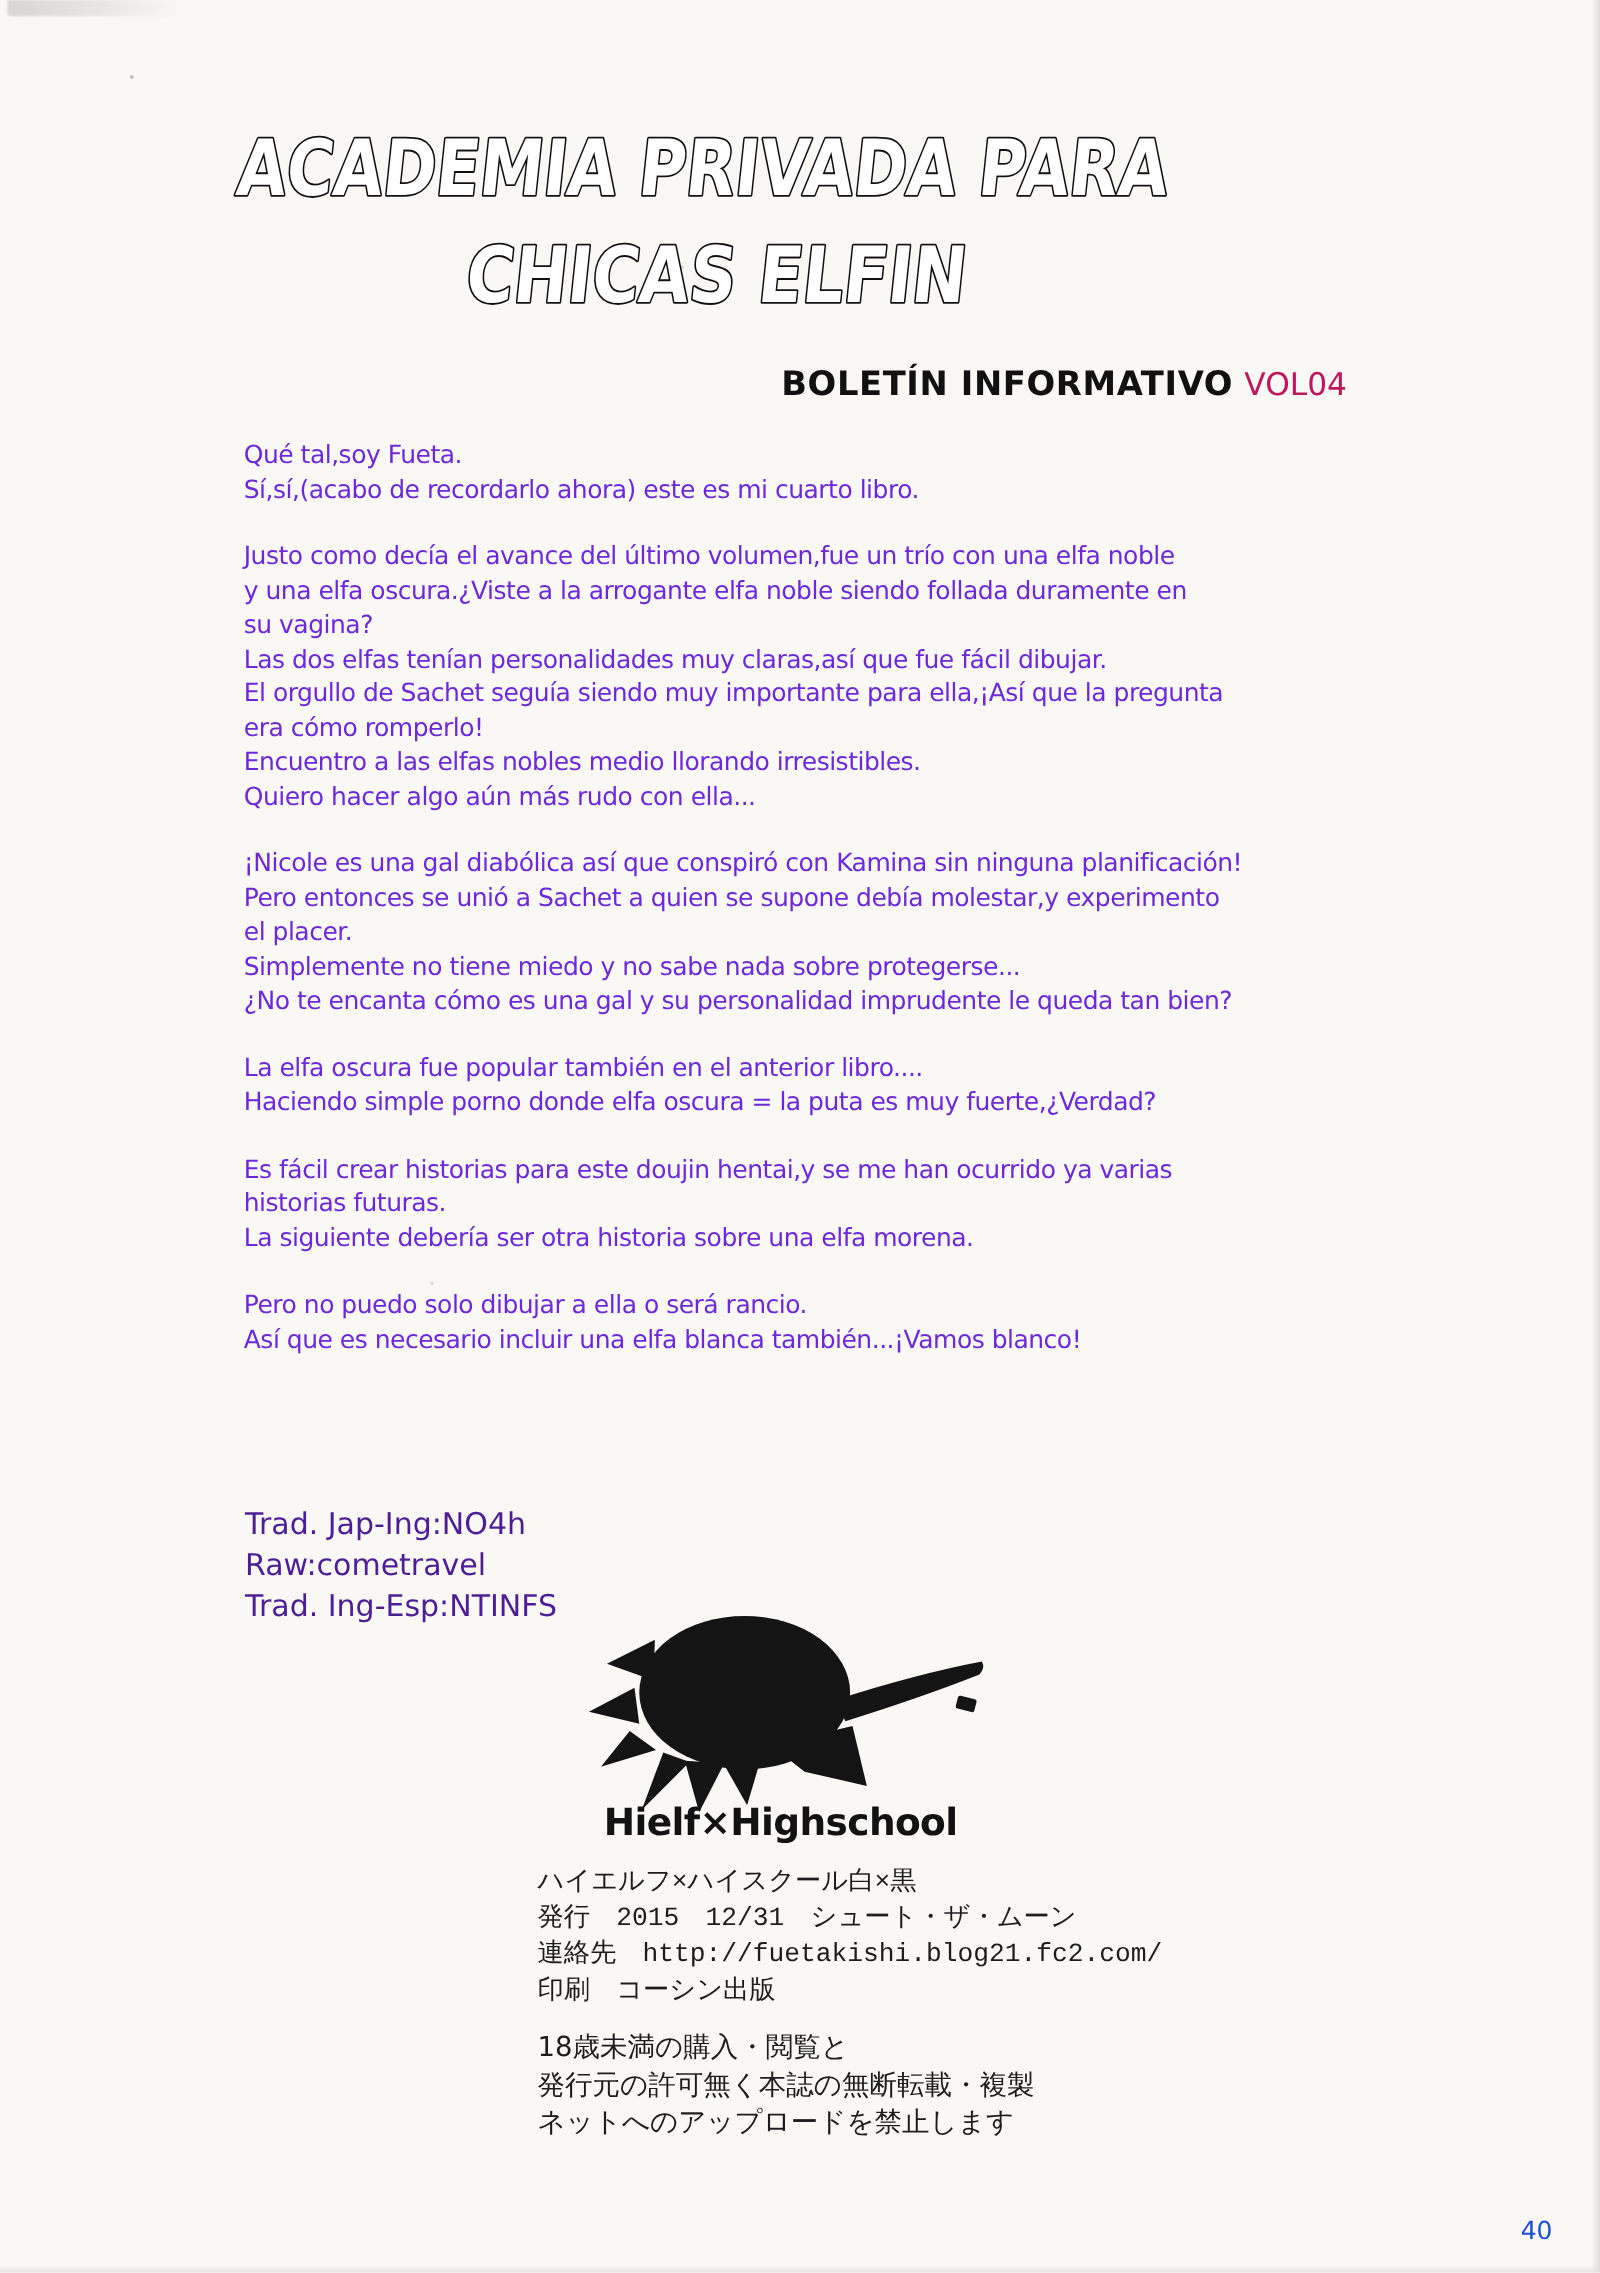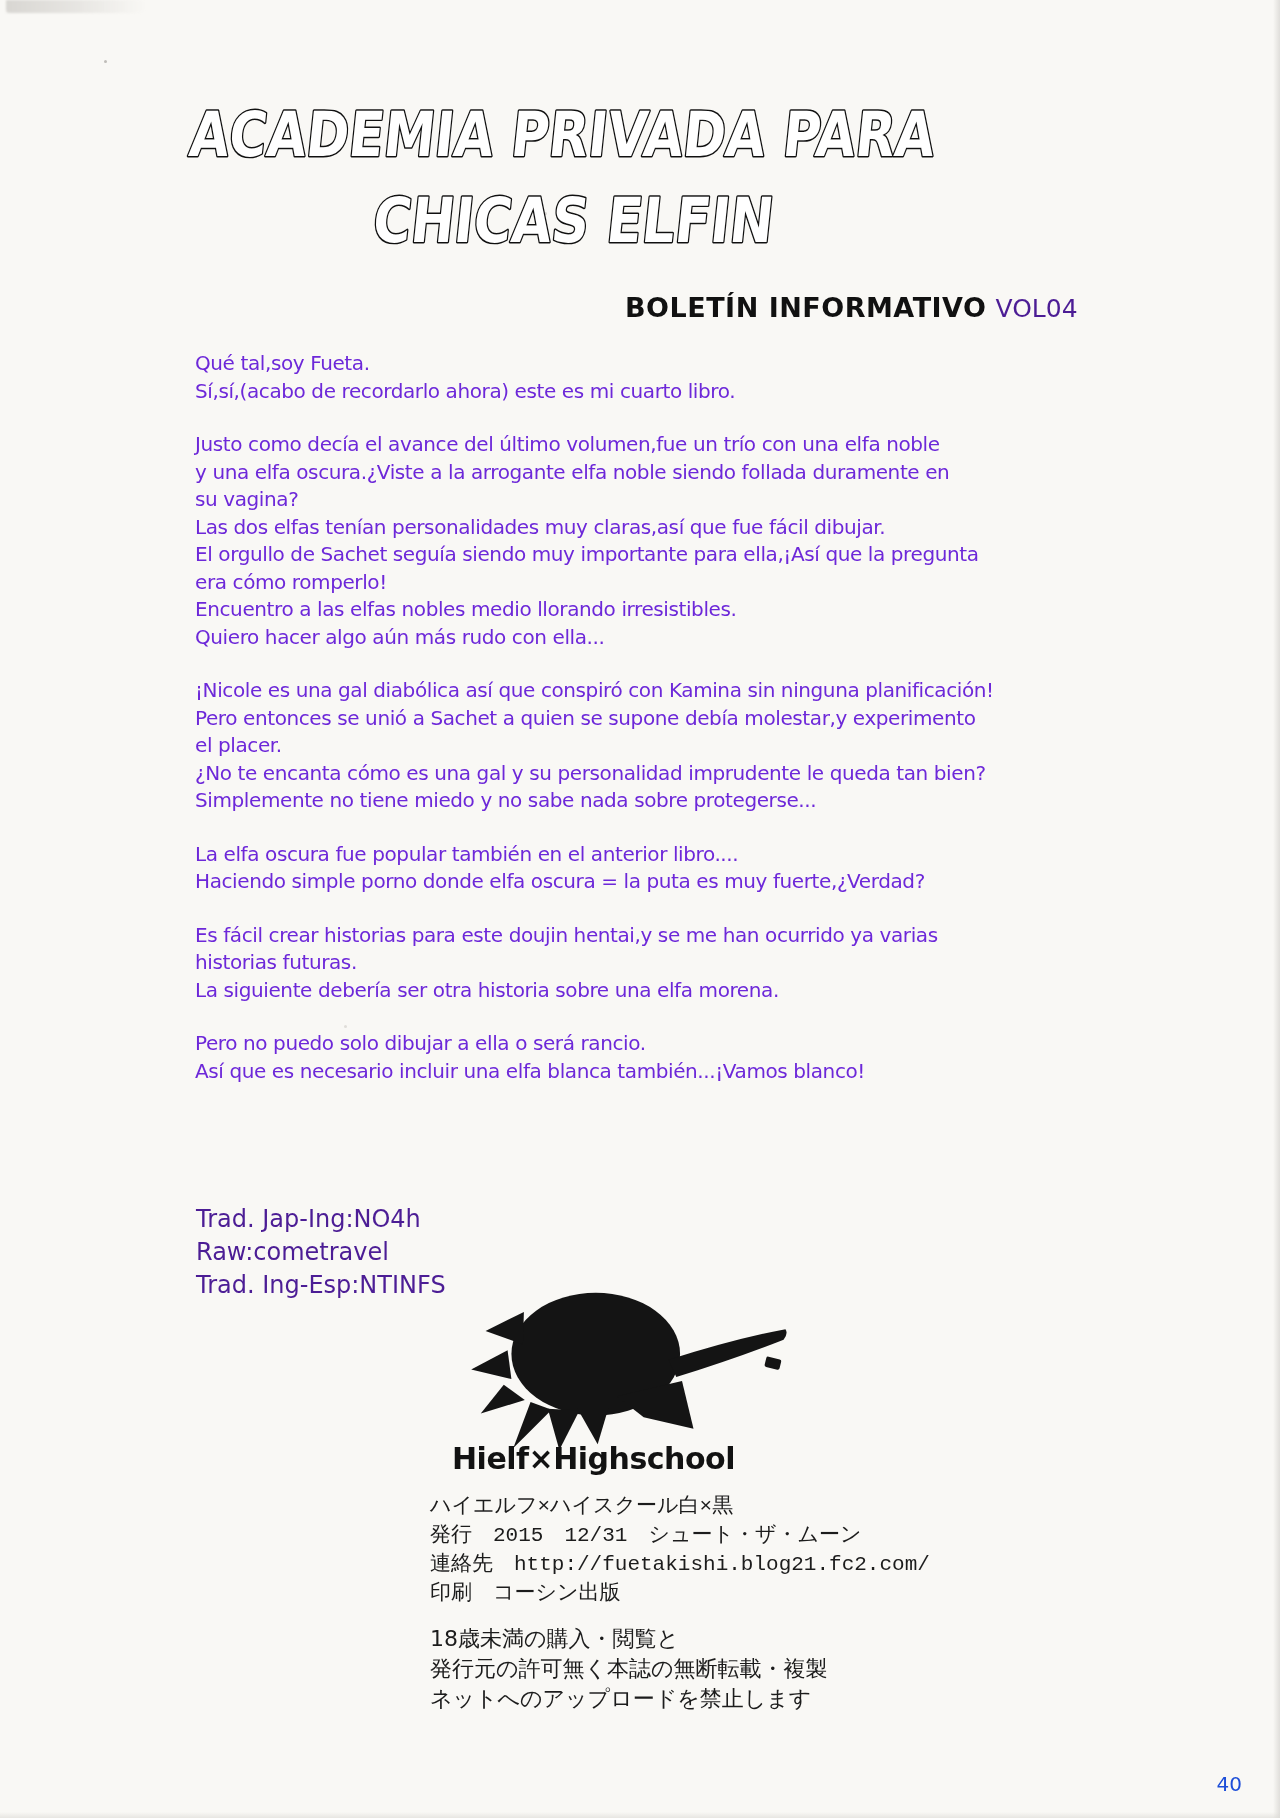--- a/index.html
+++ b/index.html
@@ -39,40 +39,40 @@
     stroke-linejoin:round;paint-order:stroke fill;
   }
 
   .subtitle{
     position:absolute;left:612px;top:292px;white-space:nowrap;
   }
   .sub-bold{
     font-weight:bold;font-size:27px;letter-spacing:.5px;color:#111;margin-left:13px;
   }
   .sub-vol{
-    font-size:25px;font-weight:normal;letter-spacing:0;color:#4c1d95;margin-left:9px;
+    font-size:25px;font-weight:normal;letter-spacing:0;color:#be185d;margin-left:9px;
   }
 
   .body-text{
     position:absolute;left:195px;top:350px;width:1060px;
     font-size:20px;letter-spacing:-0.4px;color:#6d28d9;
   }
   .para{margin:0 0 26px 0;}
   .bline{line-height:27.5px;white-space:nowrap;}
 
   .credits{
     position:absolute;left:196px;top:1203px;
     font-size:24px;letter-spacing:0;color:#4c1d95;
   }
   .cline{line-height:33px;white-space:nowrap;}
 
   .silhouette-svg{position:absolute;left:452px;top:1283px;}
   .logo-text{
     position:absolute;left:452px;top:1441px;width:345px;
-    font-weight:bold;font-size:30px;letter-spacing:-0.5px;
+    text-align:center;font-weight:bold;font-size:30px;letter-spacing:-0.5px;
     color:#121212;white-space:nowrap;
   }
 
   .colophon{
     position:absolute;left:430px;top:1492px;
     font-family:"DejaVu Sans Mono","DejaVu Sans",monospace;
     font-size:21px;color:#1c1c1c;
   }
   .koline{line-height:29px;white-space:nowrap;font-family:Liberation Mono, monospace;}
 
@@ -118,22 +118,22 @@
       <div class="bline">Las dos elfas tenían personalidades muy claras,así que fue fácil dibujar.</div>
       <div class="bline">El orgullo de Sachet seguía siendo muy importante para ella,¡Así que la pregunta</div>
       <div class="bline">era cómo romperlo!</div>
       <div class="bline">Encuentro a las elfas nobles medio llorando irresistibles.</div>
       <div class="bline">Quiero hacer algo aún más rudo con ella...</div>
     </div>
     <div class="para">
       <div class="bline">¡Nicole es una gal diabólica así que conspiró con Kamina sin ninguna planificación!</div>
       <div class="bline">Pero entonces se unió a Sachet a quien se supone debía molestar,y experimento</div>
       <div class="bline">el placer.</div>
+      <div class="bline">Simplemente no tiene miedo y no sabe nada sobre protegerse...</div>
       <div class="bline">¿No te encanta cómo es una gal y su personalidad imprudente le queda tan bien?</div>
-      <div class="bline">Simplemente no tiene miedo y no sabe nada sobre protegerse...</div>
     </div>
     <div class="para">
       <div class="bline">La elfa oscura fue popular también en el anterior libro....</div>
       <div class="bline">Haciendo simple porno donde elfa oscura = la puta es muy fuerte,¿Verdad?</div>
     </div>
     <div class="para">
       <div class="bline">Es fácil crear historias para este doujin hentai,y se me han ocurrido ya varias</div>
       <div class="bline">historias futuras.</div>
       <div class="bline">La siguiente debería ser otra historia sobre una elfa morena.</div>
     </div>

